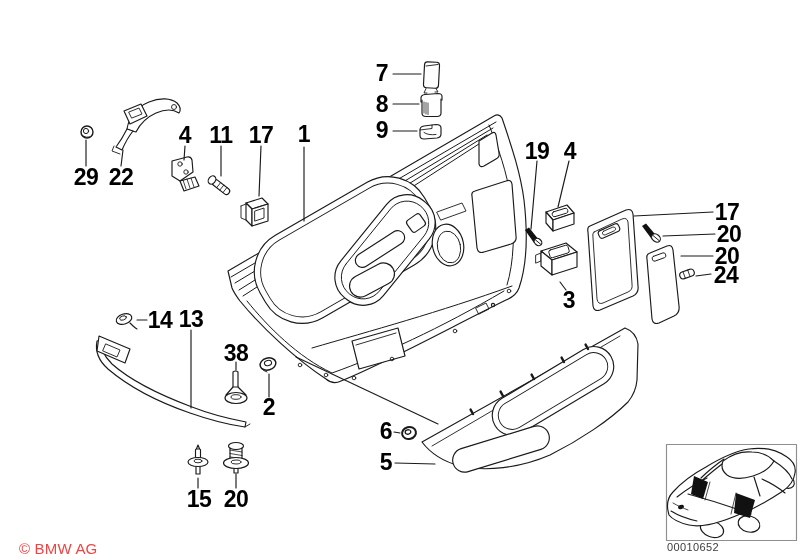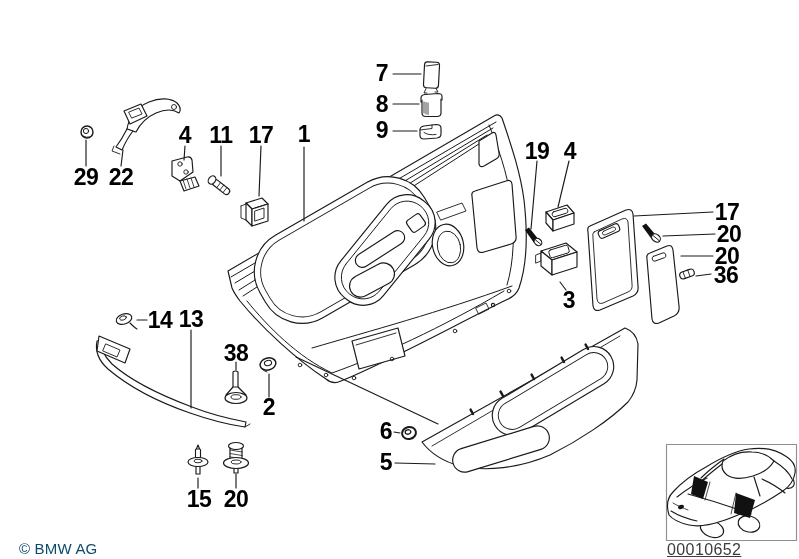--- a/index.html
+++ b/index.html
@@ -8,27 +8,26 @@
     overflow:hidden;font-family:"Liberation Sans",sans-serif;
   }
   .stage svg{position:absolute;left:0;top:0;}
   .art{fill:none;stroke:#1a1a1a;stroke-width:1.15;stroke-linecap:round;stroke-linejoin:round;}
   .plabel{
     position:absolute;transform:translate(-50%,-50%);
     font-weight:700;font-size:23px;color:#000;line-height:1;white-space:nowrap;
     letter-spacing:-0.5px;
   }
   .copyright{
-    position:absolute;left:19px;top:540px;font-size:15px;color:#0c4a6e;
+    position:absolute;left:19px;top:540px;font-size:15px;color:#ef4444;
     letter-spacing:0.2px;
   }
   .thumbcode{
-    position:absolute;left:667px;top:541px;font-size:16px;color:#3c3c3c;
+    position:absolute;left:667px;top:541px;font-size:11px;color:#3c3c3c;
     letter-spacing:0.4px;
-    text-decoration:underline;
   }
 </style>
 </head>
 <body>
 
 <div class="stage">
 
 <svg width="799" height="559" viewBox="0 0 799 559">
 
   <g class="art" stroke-width="1.35">
@@ -312,17 +311,17 @@
   <div class="plabel" style="left:160px;top:320px">14</div>
   <div class="plabel" style="left:199px;top:499px">15</div>
   <div class="plabel" style="left:537px;top:151px">19</div>
   <div class="plabel" style="left:727px;top:212px">17</div>
   <div class="plabel" style="left:727px;top:256px">20</div>
   <div class="plabel" style="left:729px;top:234px">20</div>
   <div class="plabel" style="left:236px;top:499px">20</div>
   <div class="plabel" style="left:236px;top:353px">38</div>
   <div class="plabel" style="left:121px;top:177px">22</div>
   <div class="plabel" style="left:86px;top:177px">29</div>
-  <div class="plabel" style="left:726px;top:275px">36</div>
+  <div class="plabel" style="left:726px;top:275px">24</div>
 
   <div class="copyright">© BMW AG</div>
   <div class="thumbcode">00010652</div>
 </div>
 
 </body></html>

